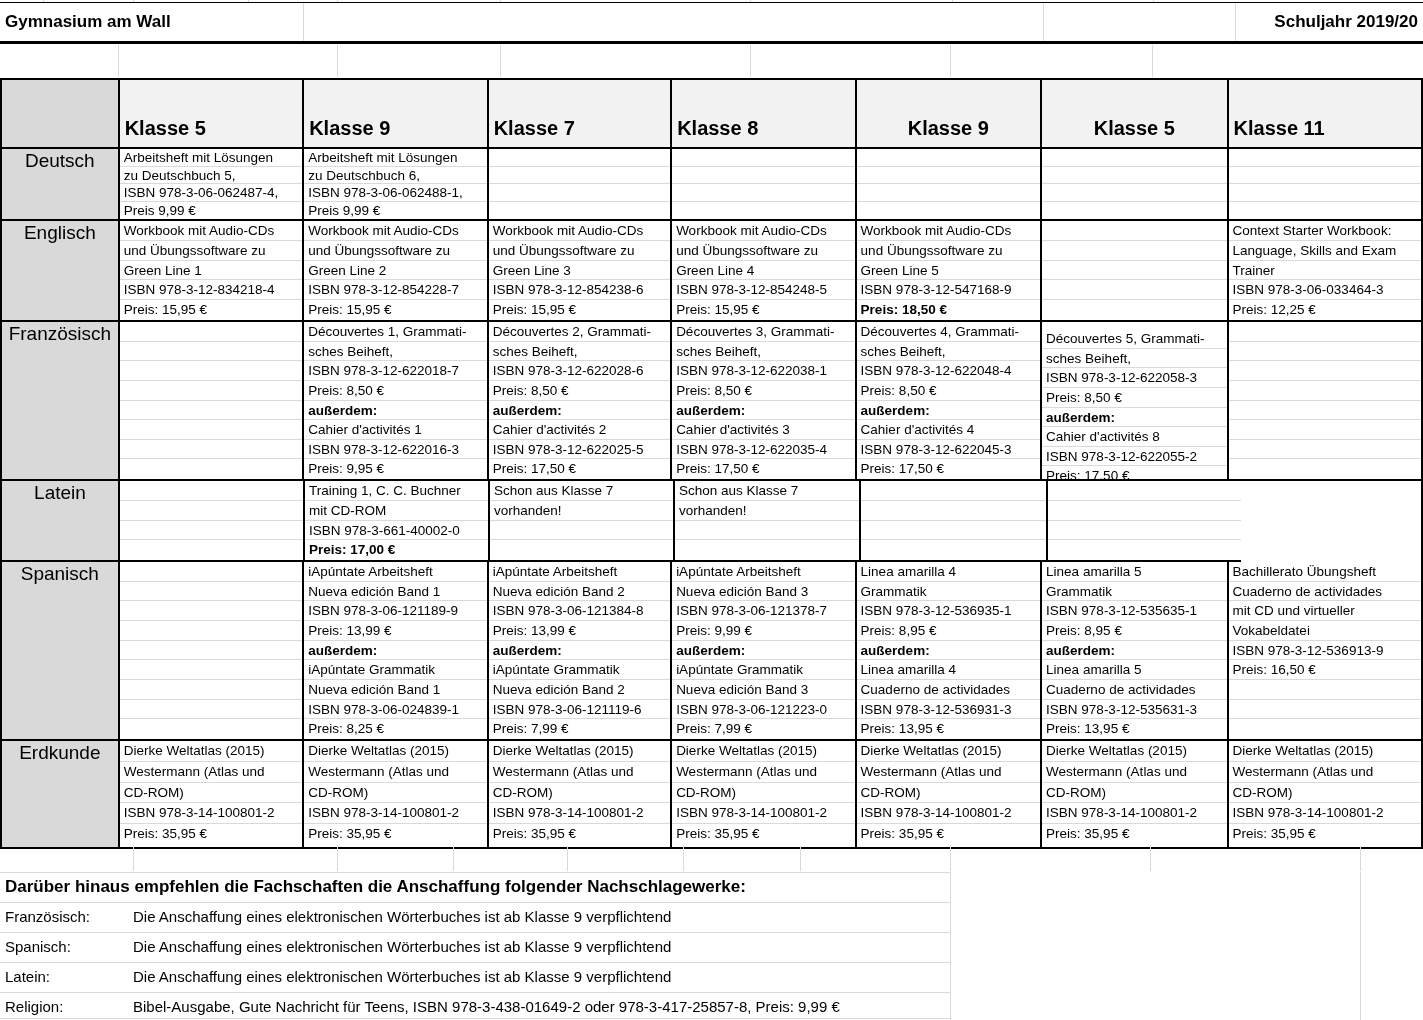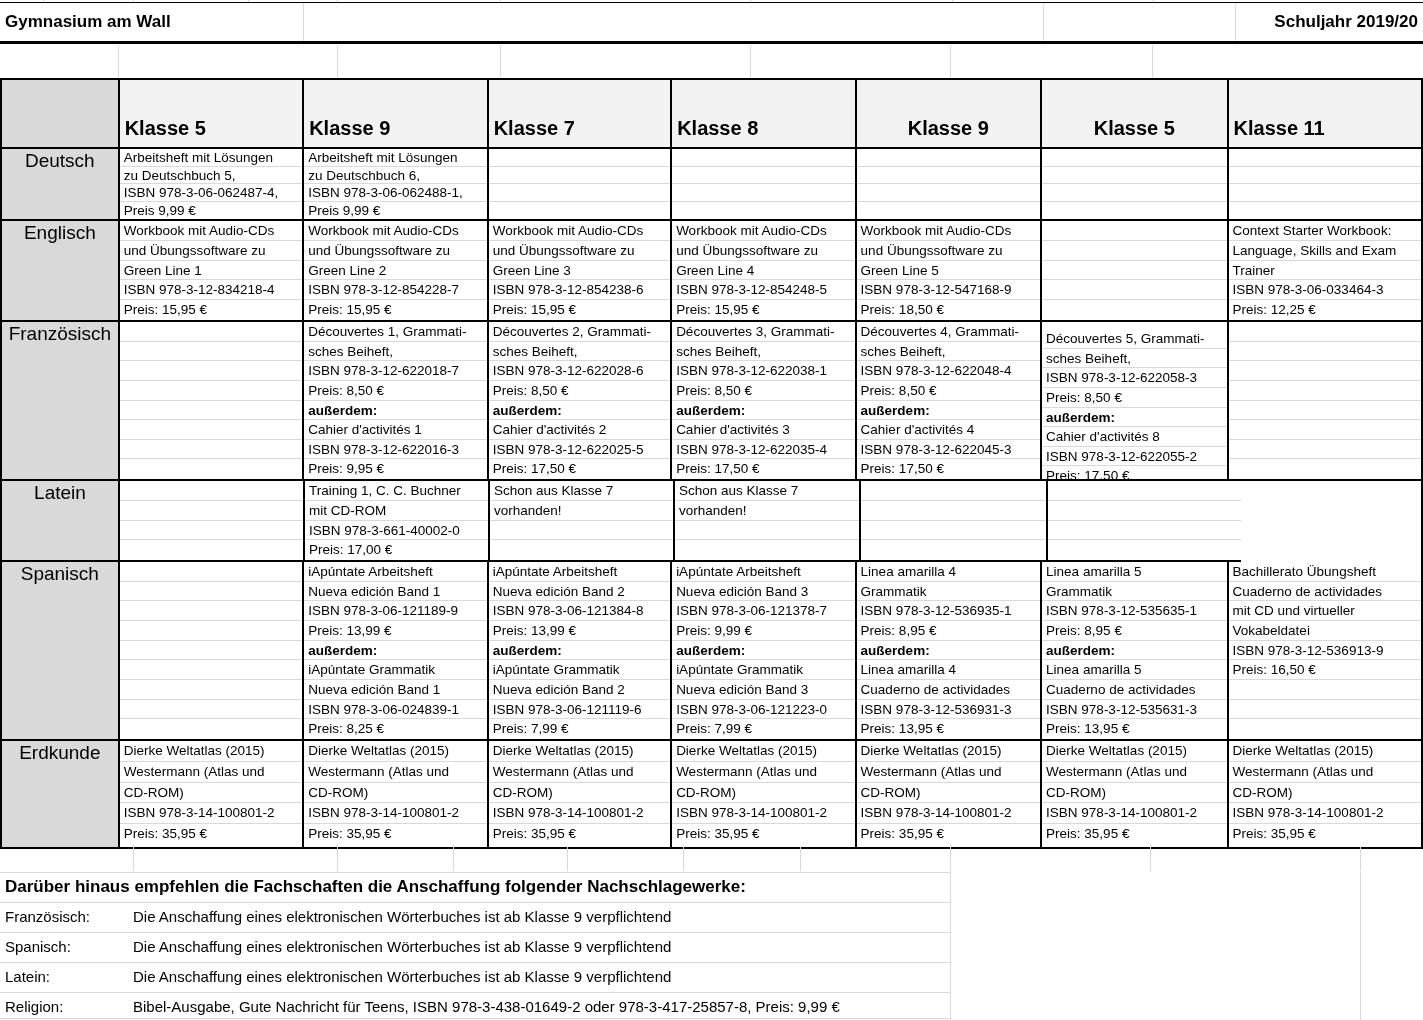--- a/index.html
+++ b/index.html
@@ -167,21 +167,21 @@
           <div class="cl" style="height: 19.8px; line-height: 19.8px;">und Übungssoftware zu</div>
           <div class="cl" style="height: 19.8px; line-height: 19.8px;">Green Line 4</div>
           <div class="cl" style="height: 19.8px; line-height: 19.8px;">ISBN 978-3-12-854248-5</div>
           <div class="cl last" style="height: 19.8px; line-height: 19.8px;">Preis: 15,95 €</div>
         </div>
         <div class="tcell content" style="width: 186px;">
           <div class="cl" style="height: 19.8px; line-height: 19.8px;">Workbook mit Audio-CDs</div>
           <div class="cl" style="height: 19.8px; line-height: 19.8px;">und Übungssoftware zu</div>
           <div class="cl" style="height: 19.8px; line-height: 19.8px;">Green Line 5</div>
           <div class="cl" style="height: 19.8px; line-height: 19.8px;">ISBN 978-3-12-547168-9</div>
-          <div class="cl last" style="height: 19.8px; line-height: 19.8px;">Preis: 18,50 €</div>
+          <div class="cl last" style="height: 19.8px; line-height: 19.8px; font-weight: bold;">Preis: 18,50 €</div>
         </div>
         <div class="tcell content" style="width: 187px;">
           <div class="cl" style="height: 19.8px; line-height: 19.8px;"></div>
           <div class="cl" style="height: 19.8px; line-height: 19.8px;"></div>
           <div class="cl" style="height: 19.8px; line-height: 19.8px;"></div>
           <div class="cl" style="height: 19.8px; line-height: 19.8px;"></div>
           <div class="cl last" style="height: 19.8px; line-height: 19.8px;"></div>
         </div>
         <div class="tcell content" style="width: 193px;">
           <div class="cl" style="height: 19.8px; line-height: 19.8px;">Context Starter Workbook:</div>
@@ -273,21 +273,21 @@
         <div class="tcell content" style="width: 185px;">
           <div class="cl" style="height: 19.75px; line-height: 19.75px;"></div>
           <div class="cl" style="height: 19.75px; line-height: 19.75px;"></div>
           <div class="cl" style="height: 19.75px; line-height: 19.75px;"></div>
           <div class="cl last" style="height: 19.75px; line-height: 19.75px;"></div>
         </div>
         <div class="tcell content" style="width: 185px;">
           <div class="cl" style="height: 19.75px; line-height: 19.75px;">Training 1, C. C. Buchner</div>
           <div class="cl" style="height: 19.75px; line-height: 19.75px;">mit CD-ROM</div>
           <div class="cl" style="height: 19.75px; line-height: 19.75px;">ISBN 978-3-661-40002-0</div>
-          <div class="cl last" style="height: 19.75px; line-height: 19.75px;">Preis: 17,00 €</div>
+          <div class="cl last" style="height: 19.75px; line-height: 19.75px; font-weight: bold;">Preis: 17,00 €</div>
         </div>
         <div class="tcell content" style="width: 185px;">
           <div class="cl" style="height: 19.75px; line-height: 19.75px;">Schon aus Klasse 7</div>
           <div class="cl" style="height: 19.75px; line-height: 19.75px;">vorhanden!</div>
           <div class="cl" style="height: 19.75px; line-height: 19.75px;"></div>
           <div class="cl last" style="height: 19.75px; line-height: 19.75px;"></div>
         </div>
         <div class="tcell content" style="width: 186px;">
           <div class="cl" style="height: 19.75px; line-height: 19.75px;">Schon aus Klasse 7</div>
           <div class="cl" style="height: 19.75px; line-height: 19.75px;">vorhanden!</div>

